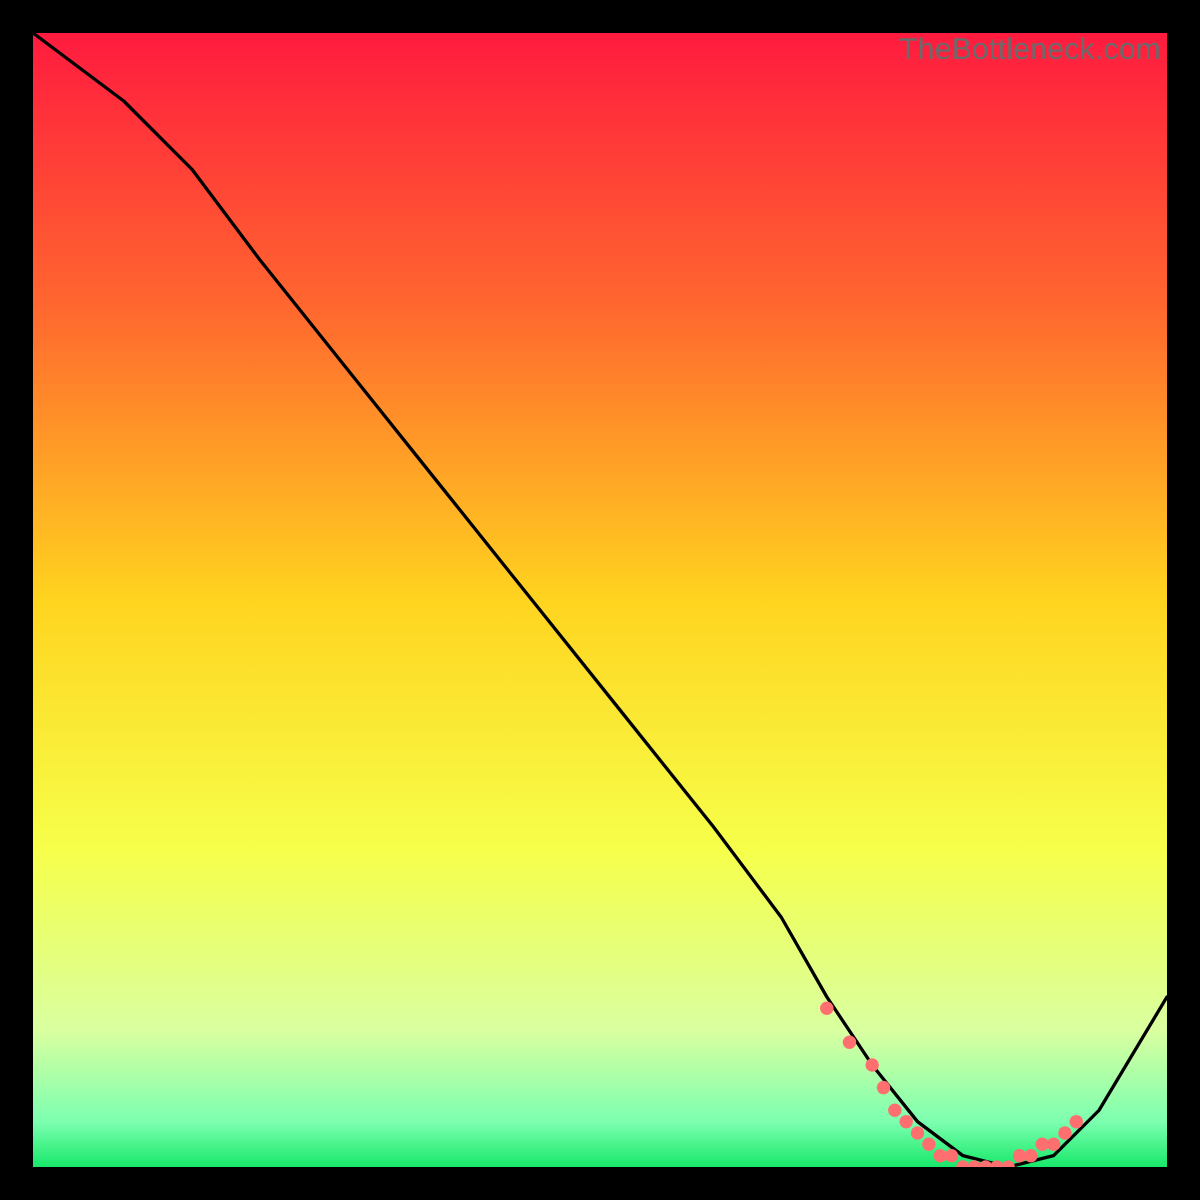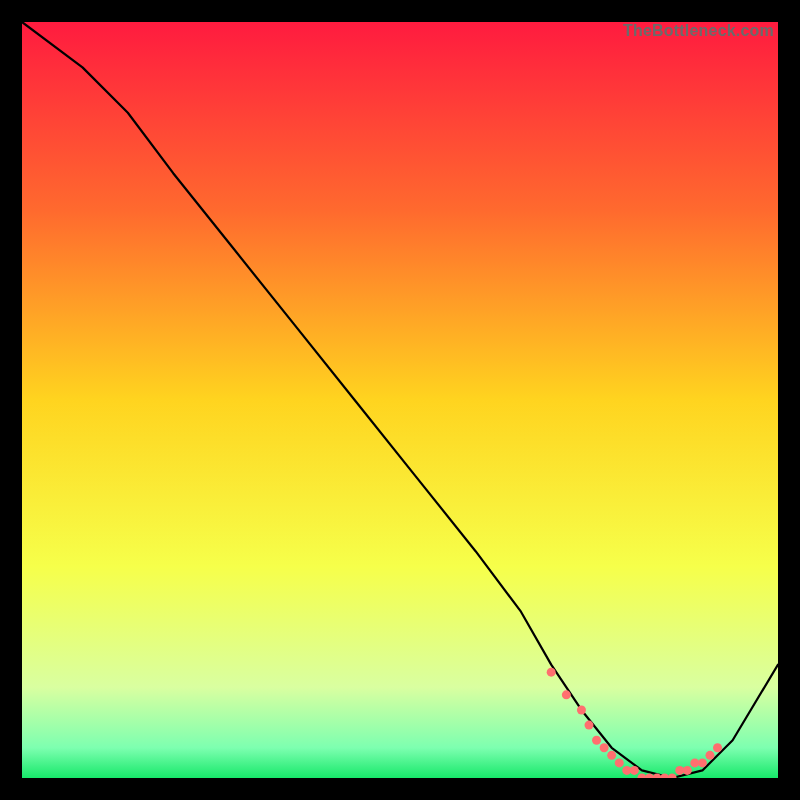--- a/index.html
+++ b/index.html
@@ -24,22 +24,22 @@
     left: 0;
     top: 0;
     width: 756px;
     height: 756px;
   }
   .watermark {
     position: absolute;
     top: 0;
     right: 4px;
     color: #6b6b6b;
-    font-size: 16px;
-    font-weight: 700;
+    font-size: 20px;
+    font-weight: 400;
     letter-spacing: 0.2px;
     user-select: none;
   }
 </style>
 </head>
 <body>
 
 <div class="frame">
   <svg class="plot" viewBox="0 0 756 756" preserveAspectRatio="none">
     <defs>

